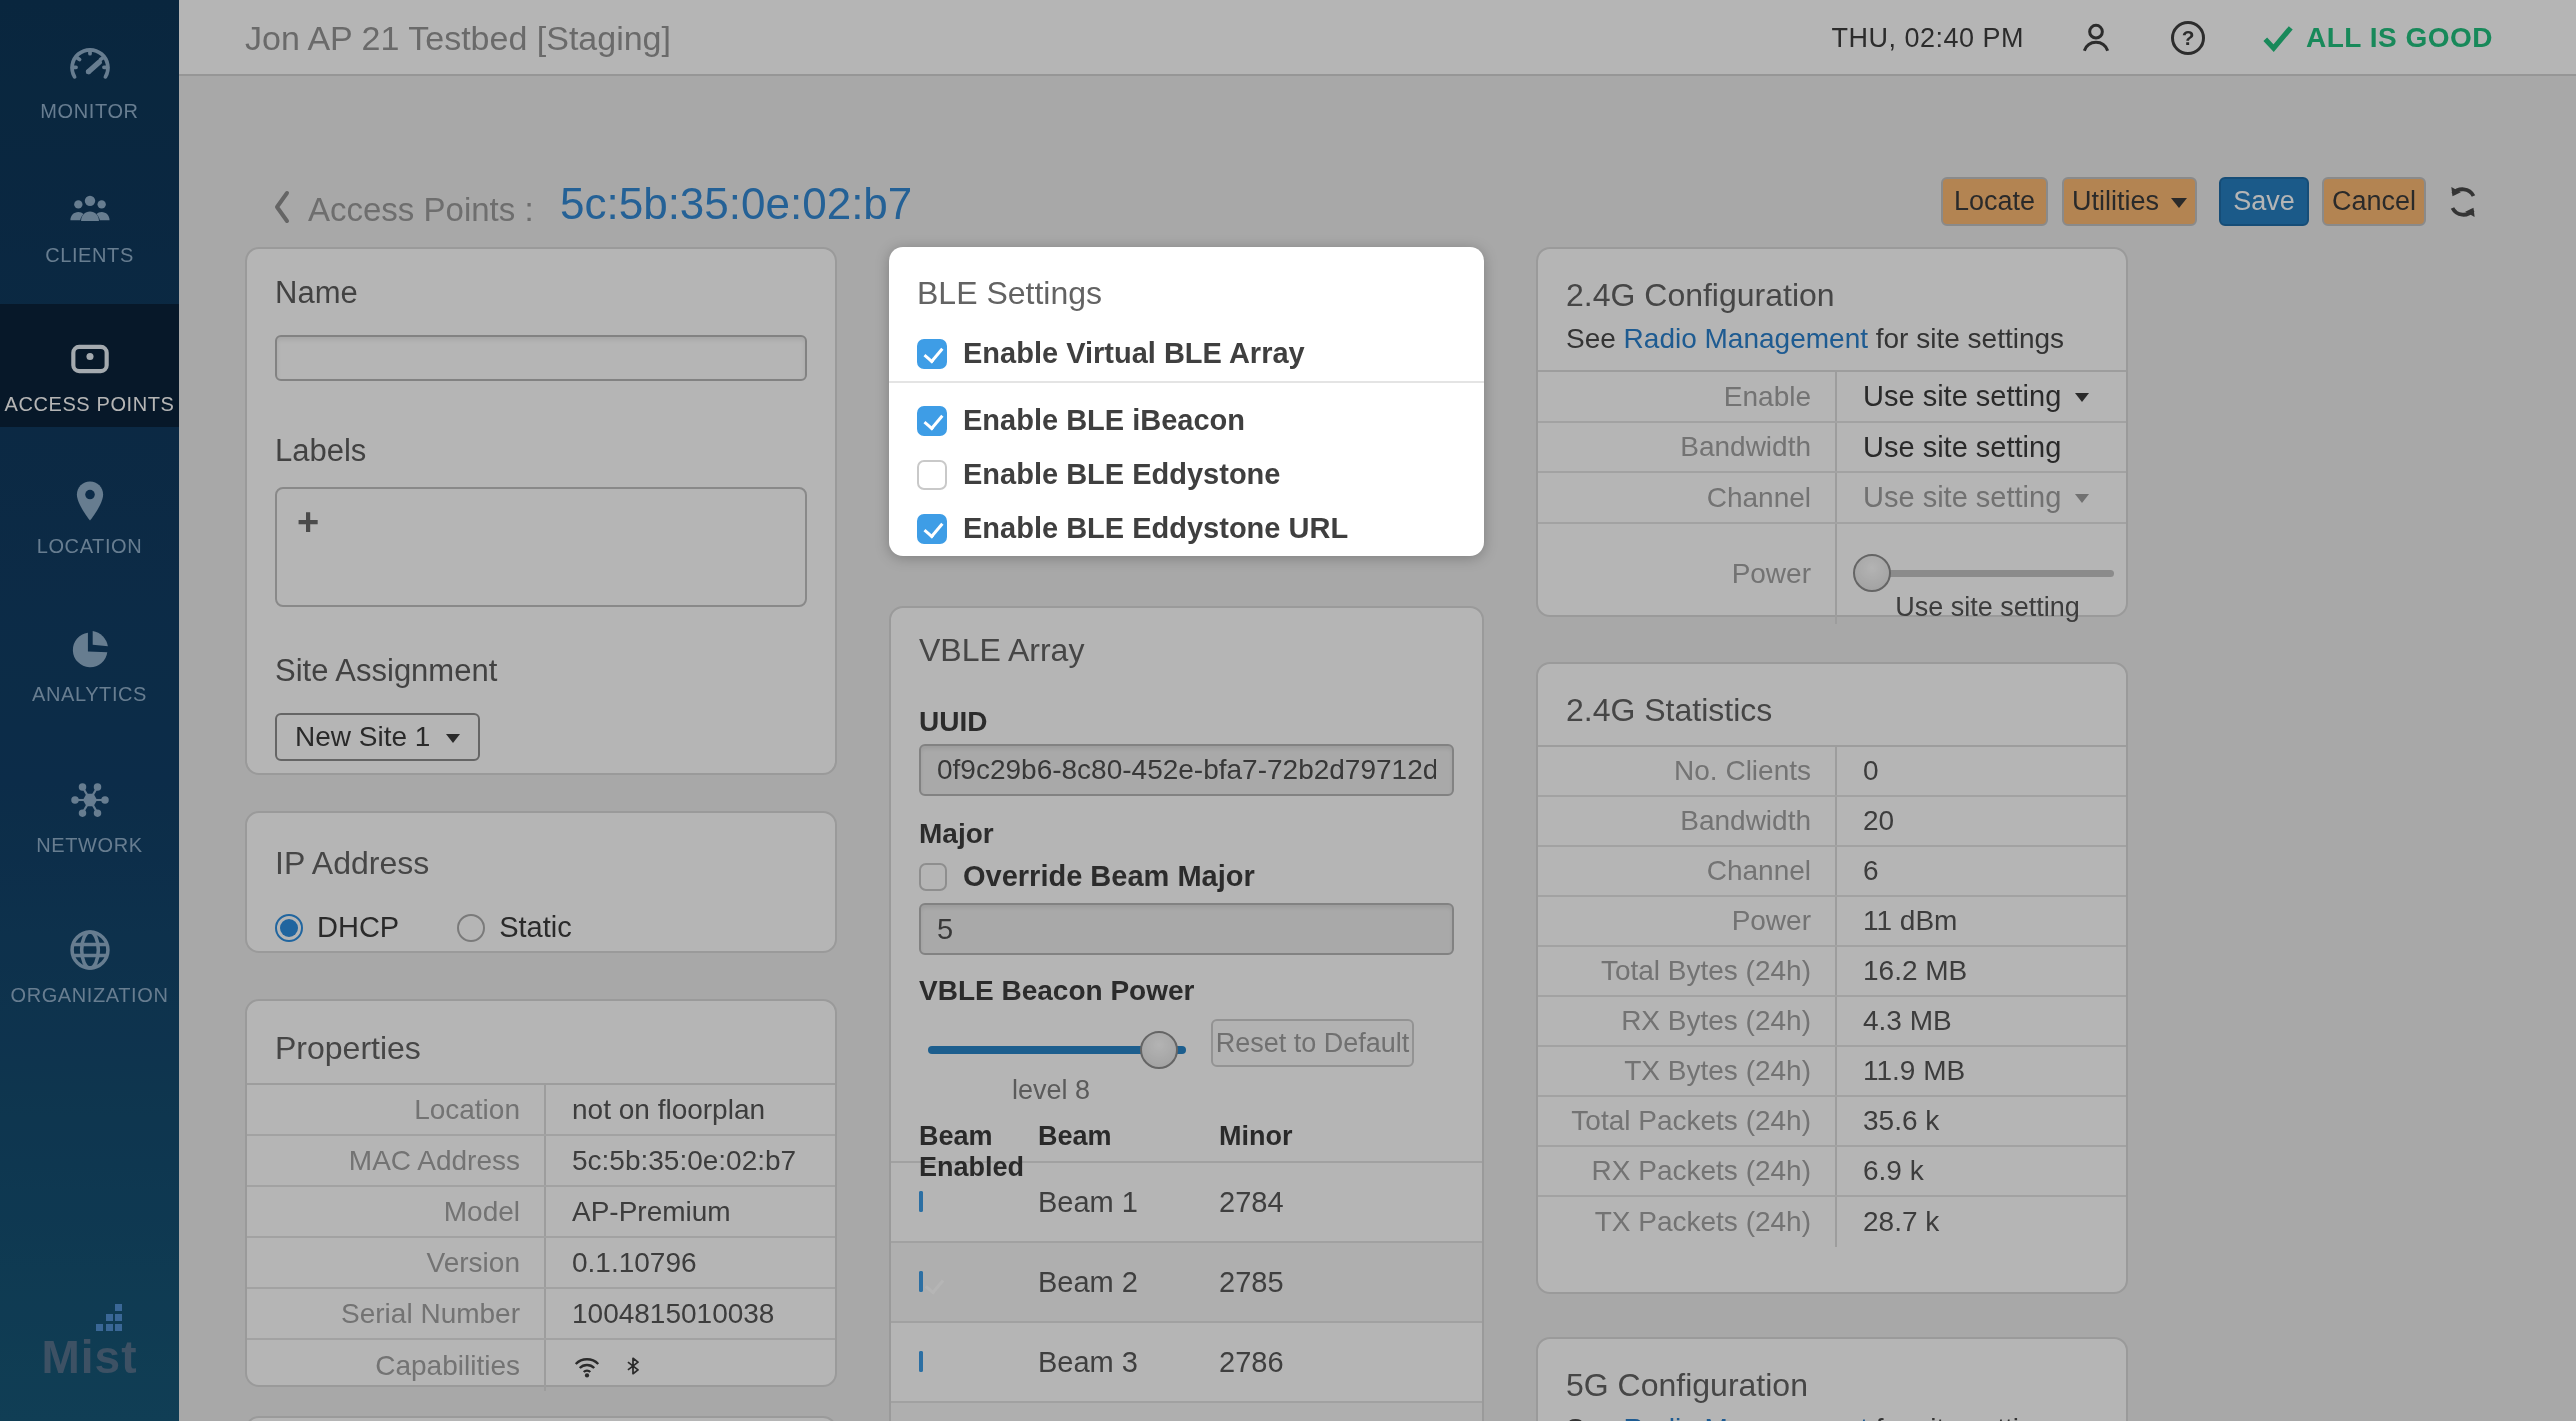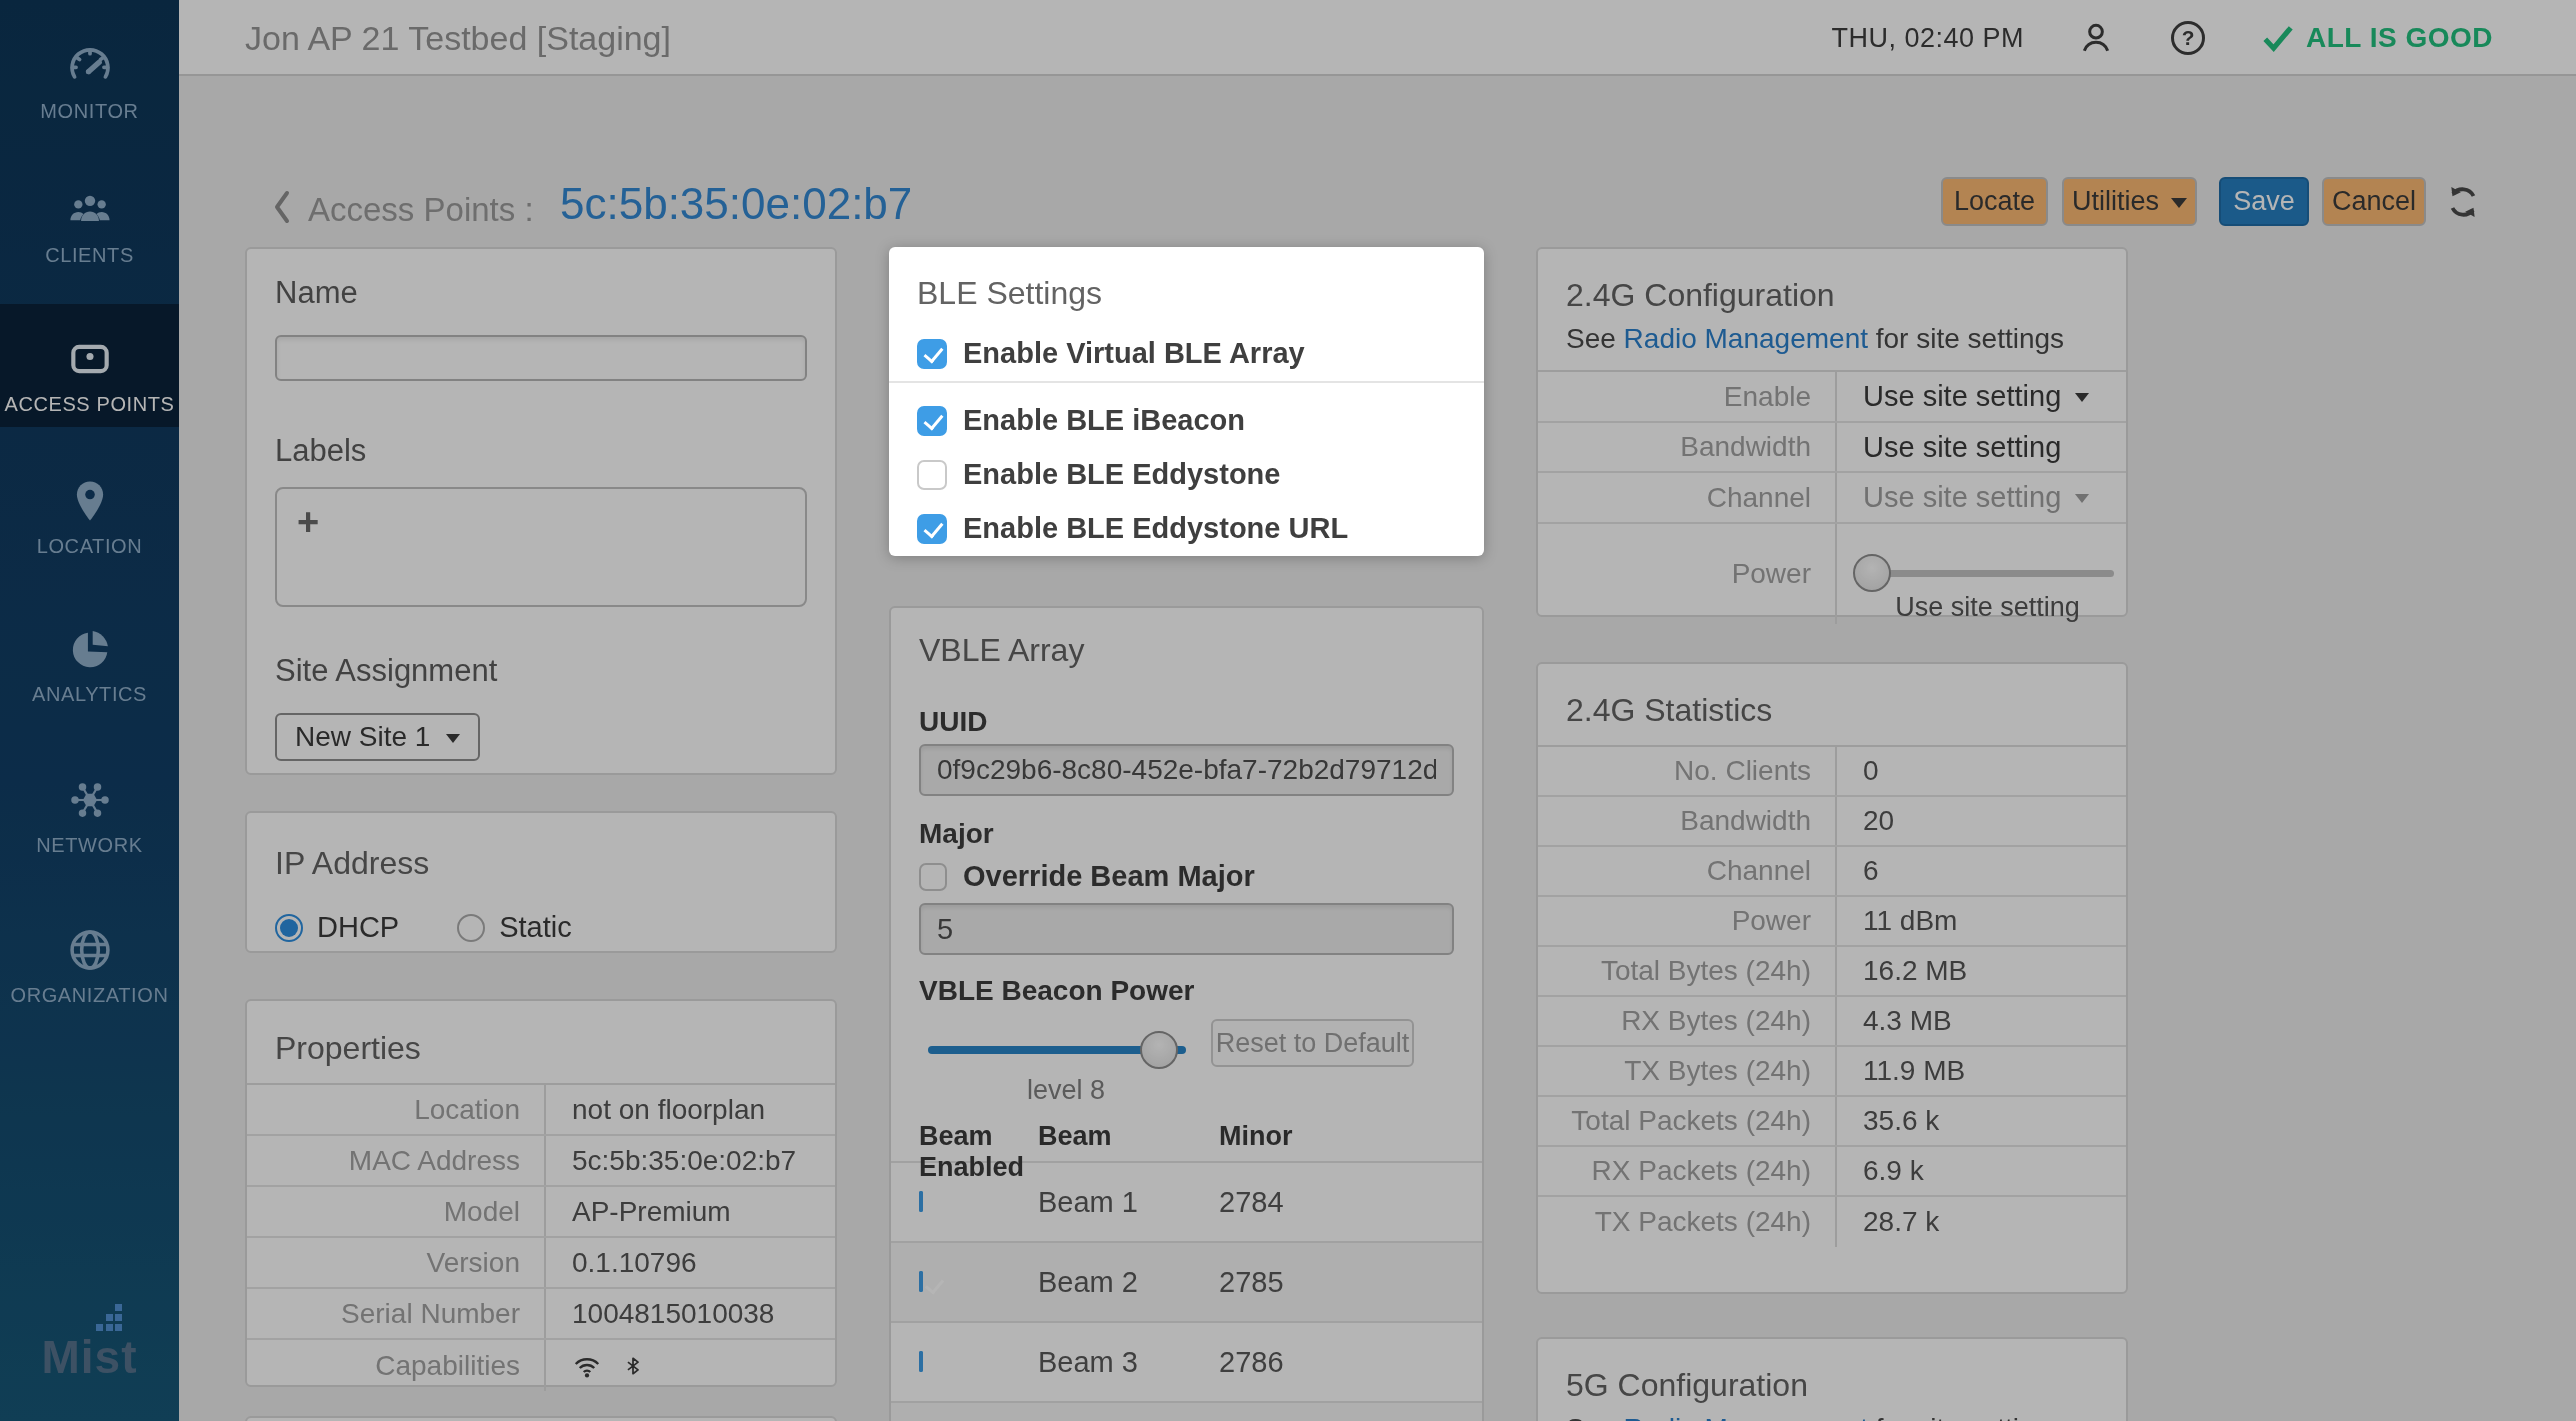--- a/index.html
+++ b/index.html
@@ -48,21 +48,21 @@
   .btn-cancel { left:2143px; width:104px; }
   .caret { display:inline-block; width:0; height:0; border-left:8px solid transparent; border-right:8px solid transparent; border-top:10px solid currentColor; margin-left:12px; position:relative; top:1px; }
   .refresh-btn { position:absolute; left:2264px; top:106px; width:40px; height:40px; color:#4a4a4a; cursor:pointer; background:none; border:none; }
   .refresh-btn svg { width:40px; height:40px; }
 
   
   .col { position:absolute; top:247px; }
   .col-left { left:245px; width:592px; }
   .col-mid { left:889px; width:595px; }
   .col-right { left:1536px; width:592px; }
-  .panel { background:#ffffff; border:2px solid #d9d9d9; border-radius:6px; }
+  .panel { background:#ffffff; border:2px solid #d9d9d9; border-radius:14px; }
   .panel-title { font-size:32px; color:#636363; line-height:40px; }
 
   
   .p-name { height:528px; padding:26px 28px 0 28px; }
   .field-label { font-size:31px; color:#5d5d5d; line-height:36px; }
   .text-input { display:block; width:100%; height:46px; border:2px solid #b7b7b7; border-radius:6px;
     background:#fff; box-shadow:inset 0 3px 4px rgba(0,0,0,0.08); font-size:29px; color:#4f4f4f;
     padding:0 16px; font-family:inherit; }
   .p-name .text-input { margin-top:24px; }
   .lbl-labels { margin-top:52px; }
@@ -115,21 +115,21 @@
   .override-row { margin-top:10px; }
   .override-row .cb { width:28px; height:28px; }
   .major-input { margin-top:10px; height:52px; }
   .lbl-power { margin-top:20px; }
   .slider-row { position:relative; margin-top:12px; height:48px; }
   .vble-track { position:absolute; left:9px; top:27px; width:258px; height:8px; background:#2885c8; border-radius:4px; cursor:pointer; }
   .vble-thumb { position:absolute; left:221px; top:12px; width:38px; height:38px; border-radius:50%;
     background:radial-gradient(circle at 50% 35%, #fdfdfd, #e0e0e0); border:2px solid #8f8f8f; cursor:pointer; }
   .reset-btn { position:absolute; left:292px; top:0; width:203px; height:48px; border:2px solid #cfcfcf;
     border-radius:6px; background:#fbfbfb; color:#9e9e9e; font-size:27px; font-family:inherit; cursor:pointer; }
-  .level-label { position:absolute; left:18px; top:56px; width:258px; text-align:center; font-size:27px; color:#808080; }
+  .level-label { position:absolute; left:3px; top:56px; width:258px; text-align:center; font-size:27px; color:#808080; }
   .beam-table { margin-top:54px; }
   .beam-head { display:flex; font-size:27px; font-weight:bold; color:#3c3c3c; height:28px; margin-bottom:12px; }
   .bc1 { width:119px; flex:none; } .bc2 { width:181px; flex:none; } .bc3 { flex:1; }
   .brow { display:flex; align-items:center; height:80px; border-top:2px solid #e3e3e3; margin:0 -28px; padding:16px 28px; }
   .brow:nth-child(odd) { background:#f7f7f7; }
   .brow .cb { width:28px; height:28px; }
   .brow .cb.on::after { left:8px; top:3px; width:8px; height:14px; }
   .beam-txt { font-size:29px; color:#5a5a5a; }
 
   

